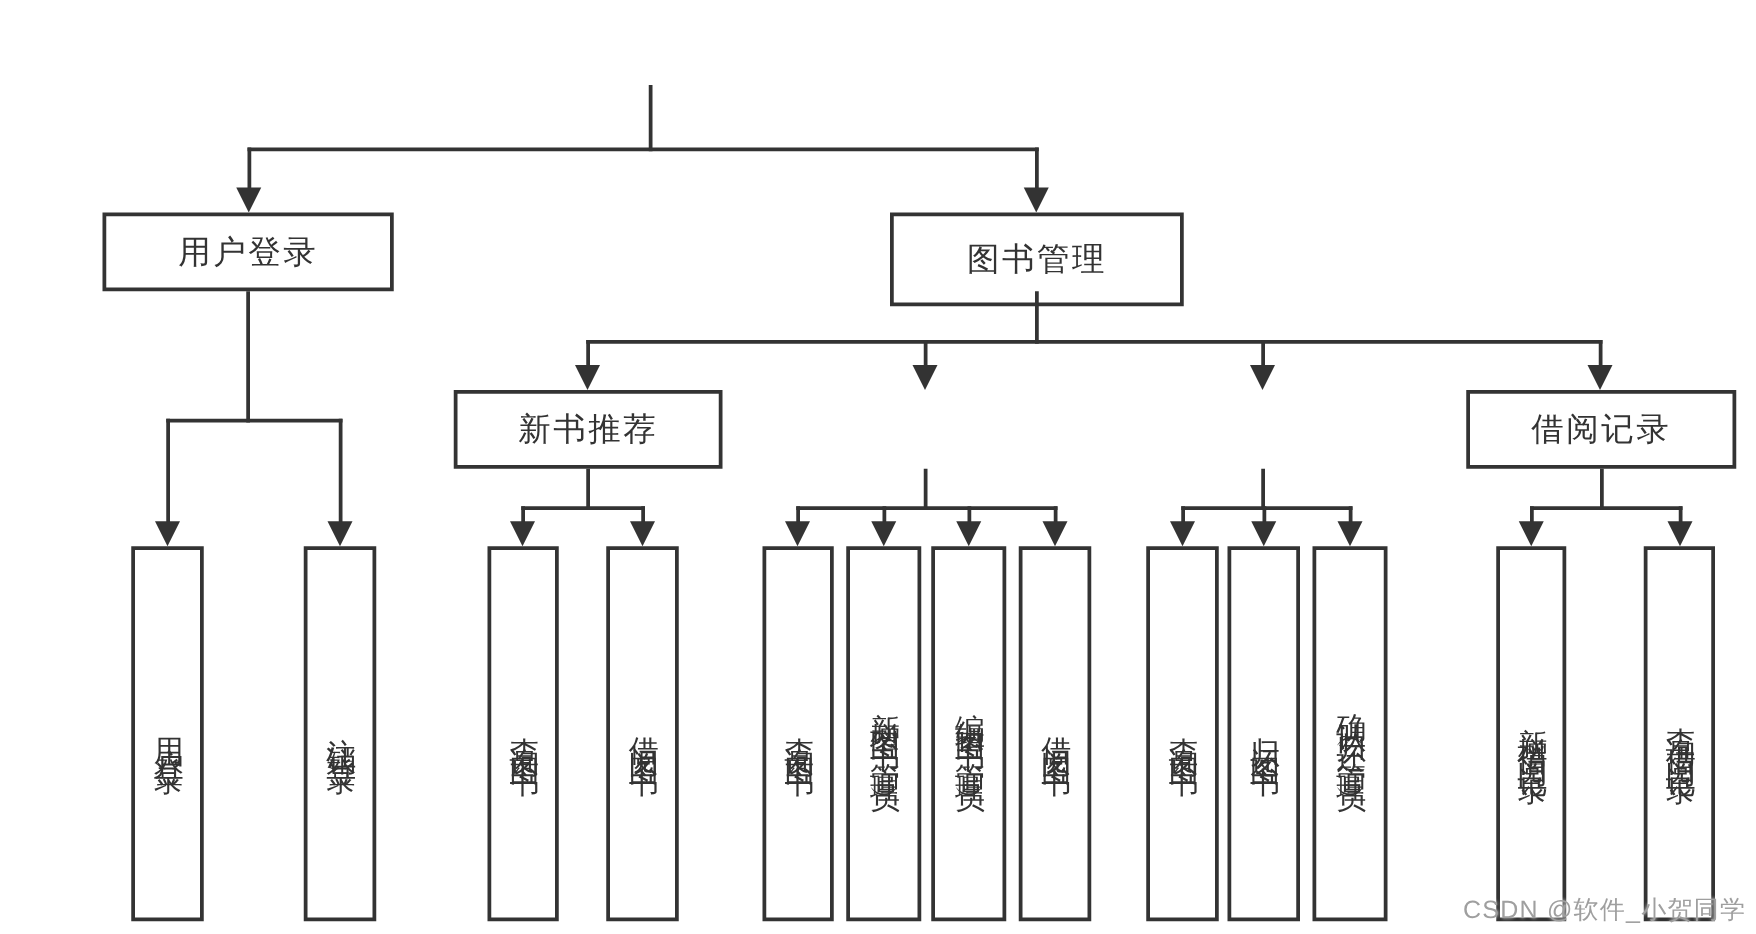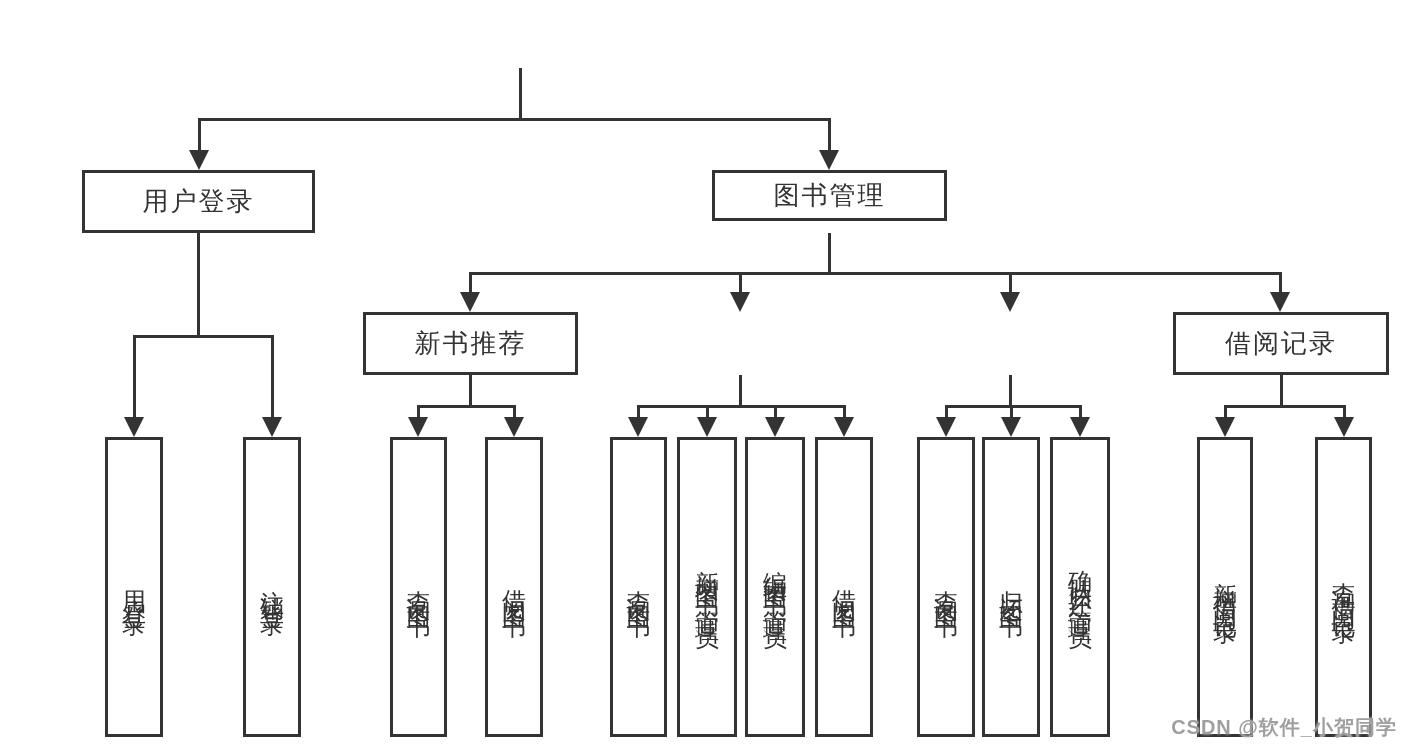--- a/index.html
+++ b/index.html
@@ -21,40 +21,39 @@
   .vline{position:absolute;width:3px;background:#333333;}
   .ahead{
     position:absolute;width:0;height:0;
     border-left:10px solid transparent;border-right:10px solid transparent;
     border-top:20px solid #333333;
   }
   .watermark{
     position:absolute;top:714px;right:8px;font-size:20px;letter-spacing:1px;
     color:#9f9f9f;white-space:nowrap;z-index:5;
     text-shadow:0 0 3px #ffffff;
-    font-weight:bold;
   }
 </style>
 </head>
 <body>
 
 <div id="stage">
 
 
   <div class="vline" style="left:519px;top:68px;height:53px;"></div>
   <div class="hline" style="left:198px;top:118px;width:633px;"></div>
   <div class="vline" style="left:198px;top:118px;height:36px;"></div>
   <div class="ahead" style="left:189px;top:150px;"></div>
   <div class="vline" style="left:828px;top:118px;height:36px;"></div>
   <div class="ahead" style="left:819px;top:150px;"></div>
 
   <div class="box h" style="left:82px;top:170px;width:233px;height:63px;">
     <span>用户登录</span>
   </div>
-  <div class="box h" style="left:712px;top:170px;width:235px;height:51px;">
+  <div class="box h" style="left:712px;top:170px;width:235px;height:75px;">
     <span>图书管理</span>
   </div>
 
   <div class="vline" style="left:197px;top:233px;height:105px;"></div>
   <div class="hline" style="left:133px;top:335px;width:141px;"></div>
   <div class="vline" style="left:133px;top:335px;height:86px;"></div>
   <div class="ahead" style="left:124px;top:417px;"></div>
   <div class="vline" style="left:271px;top:335px;height:86px;"></div>
   <div class="ahead" style="left:262px;top:417px;"></div>
 

